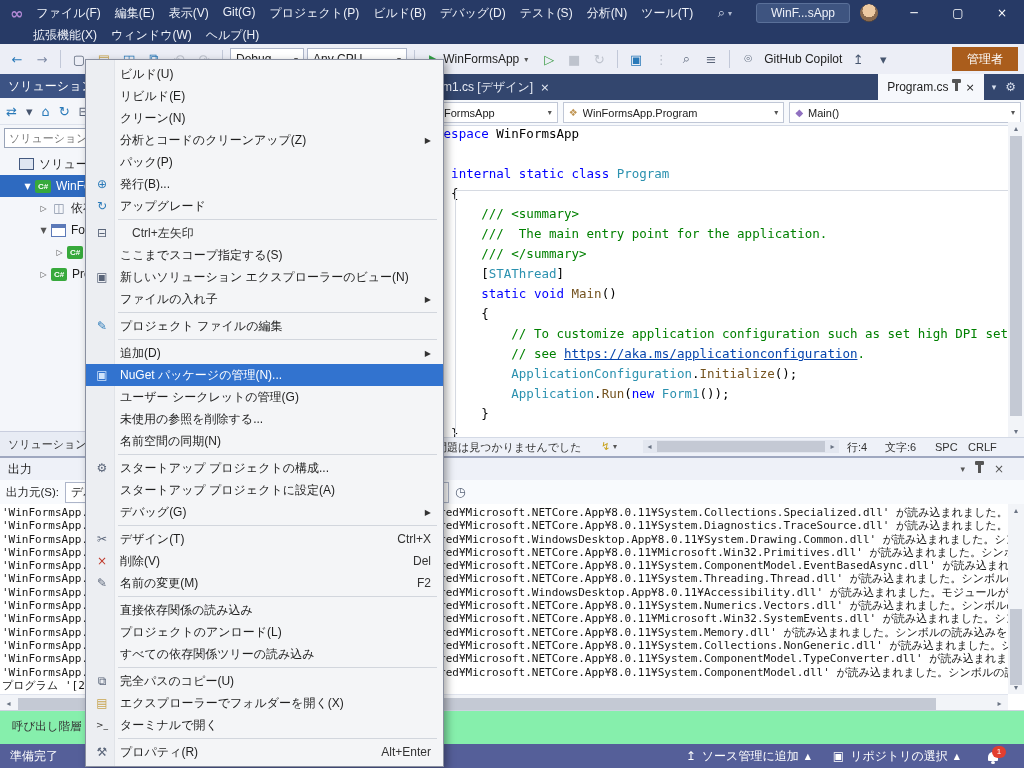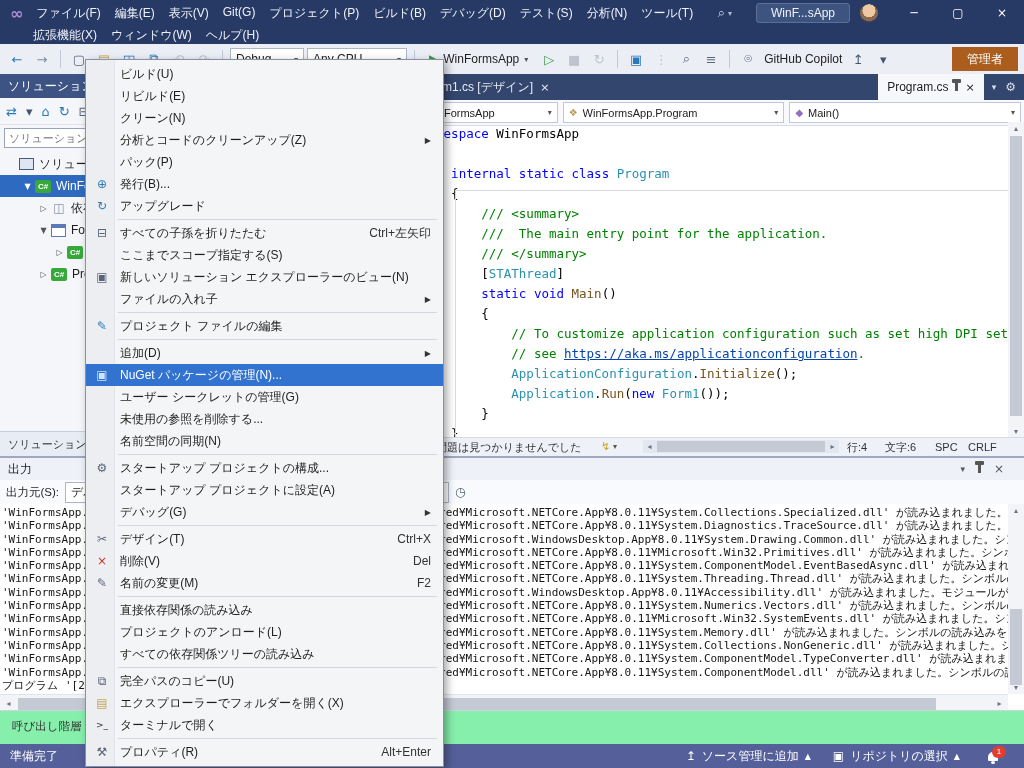--- a/index.html
+++ b/index.html
@@ -415,21 +415,20 @@
           <span class="mi-icon gl" style="color: rgb(42, 122, 185);">⊕</span>
           <span class="mi-label">発行(B)...</span>
         </div>
         <div class="menu-item">
           <span class="mi-icon gl" style="color: rgb(42, 122, 185);">↻</span>
           <span class="mi-label">アップグレード</span>
         </div>
         <div class="menu-sep"></div>
         <div class="menu-item">
           <span class="mi-icon gl" style="color: rgb(90, 101, 121);">⊟</span>
-          <span class="mi-label">すべての子孫を折りたたむ</span>
           <span class="mi-shortcut">Ctrl+左矢印</span>
         </div>
         <div class="menu-item">
           <span class="mi-icon gl"></span>
           <span class="mi-label">ここまでスコープ指定する(S)</span>
         </div>
         <div class="menu-item">
           <span class="mi-icon gl" style="color: rgb(90, 101, 121);">▣</span>
           <span class="mi-label">新しいソリューション エクスプローラーのビュー(N)</span>
         </div>

